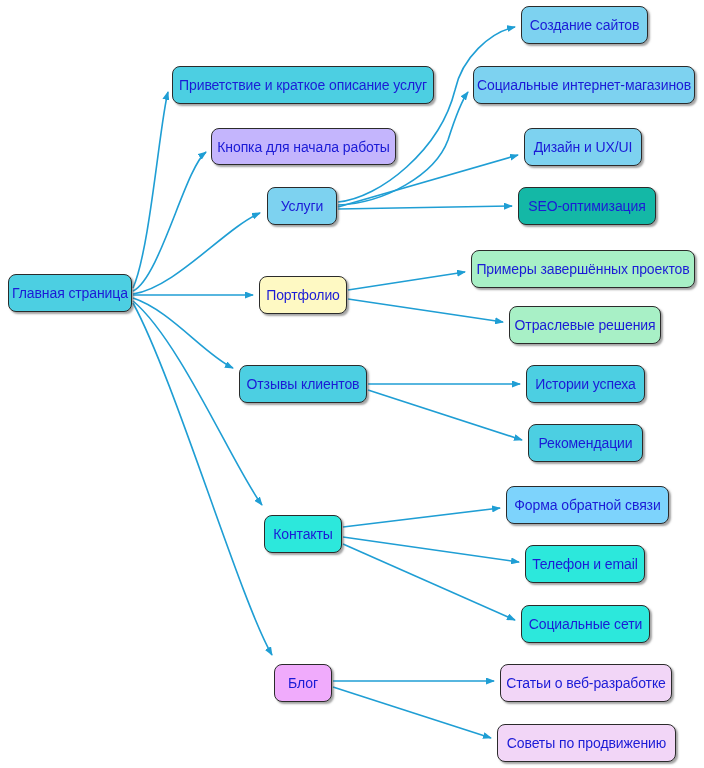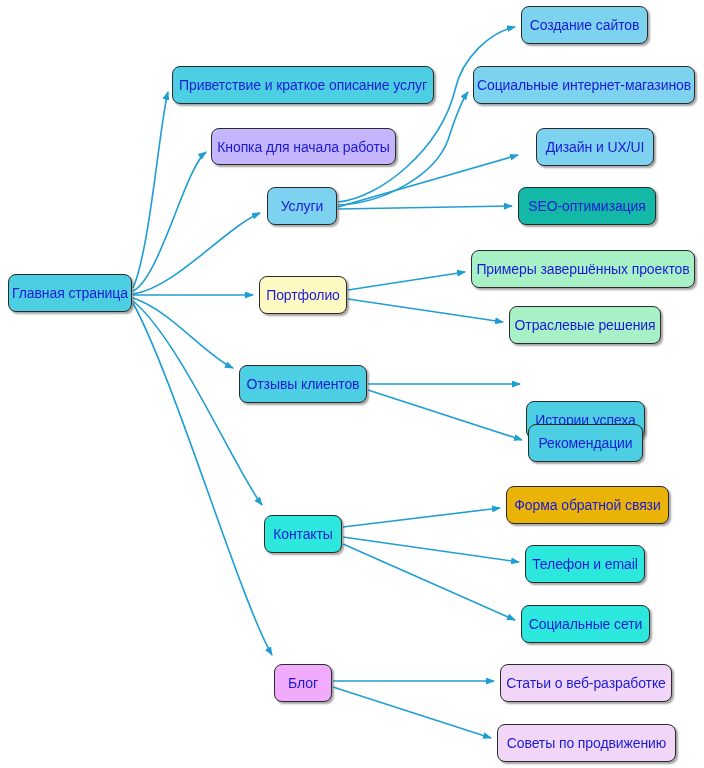--- a/index.html
+++ b/index.html
@@ -90,48 +90,48 @@
       </div>
       <div class="node" style="left: 267px; top: 187px; width: 70px; height: 38px; background: rgb(125, 210, 240);">
         <span>Услуги</span>
       </div>
       <div class="node" style="left: 521px; top: 6px; width: 127px; height: 38px; background: rgb(125, 210, 240);">
         <span>Создание сайтов</span>
       </div>
       <div class="node" style="left: 473px; top: 66px; width: 222px; height: 38px; background: rgb(125, 210, 240);">
         <span>Социальные интернет-магазинов</span>
       </div>
-      <div class="node" style="left: 524px; top: 128px; width: 118px; height: 38px; background: rgb(125, 210, 240); margin-left: 12px;">
+      <div class="node" style="left: 524px; top: 128px; width: 118px; height: 38px; background: rgb(125, 210, 240);">
         <span>Дизайн и UX/UI</span>
       </div>
       <div class="node" style="left: 518px; top: 187px; width: 138px; height: 38px; background: #14b8a6;">
         <span>SEO-оптимизация</span>
       </div>
       <div class="node" style="left: 259px; top: 276px; width: 88px; height: 38px; background: #fef9c3;">
         <span>Портфолио</span>
       </div>
       <div class="node" style="left: 471px; top: 250px; width: 224px; height: 38px; background: rgb(168, 240, 198);">
         <span>Примеры завершённых проектов</span>
       </div>
       <div class="node" style="left: 509px; top: 306px; width: 152px; height: 38px; background: rgb(168, 240, 198);">
         <span>Отраслевые решения</span>
       </div>
       <div class="node" style="left: 239px; top: 365px; width: 128px; height: 38px; background: rgb(76, 207, 226);">
         <span>Отзывы клиентов</span>
       </div>
-      <div class="node" style="left: 526px; top: 365px; width: 119px; height: 38px; background: rgb(76, 207, 226); margin-top: 36px;">
+      <div class="node" style="left: 526px; top: 365px; width: 119px; height: 38px; background: rgb(76, 207, 226);">
         <span>Истории успеха</span>
       </div>
       <div class="node" style="left: 528px; top: 424px; width: 115px; height: 38px; background: rgb(76, 207, 226);">
         <span>Рекомендации</span>
       </div>
       <div class="node" style="left: 264px; top: 515px; width: 78px; height: 38px; background: rgb(44, 232, 220);">
         <span>Контакты</span>
       </div>
-      <div class="node" style="left: 506px; top: 486px; width: 163px; height: 38px; background: #eab308;">
+      <div class="node" style="left: 506px; top: 486px; width: 163px; height: 38px; background: #7dd3fc;">
         <span>Форма обратной связи</span>
       </div>
       <div class="node" style="left: 525px; top: 545px; width: 120px; height: 38px; background: rgb(44, 232, 220);">
         <span>Телефон и email</span>
       </div>
       <div class="node" style="left: 521px; top: 605px; width: 129px; height: 38px; background: rgb(44, 232, 220);">
         <span>Социальные сети</span>
       </div>
       <div class="node" style="left: 274px; top: 664px; width: 58px; height: 38px; background: #f0abfc;">
         <span>Блог</span>

